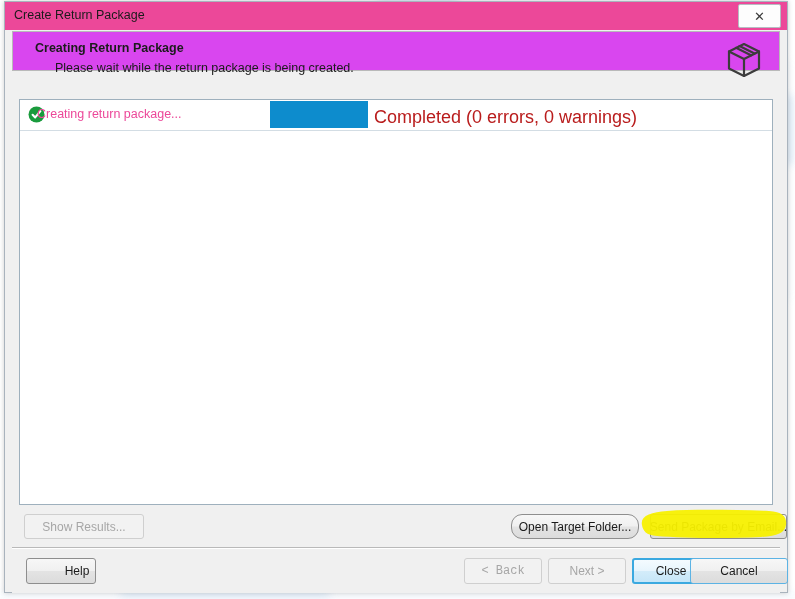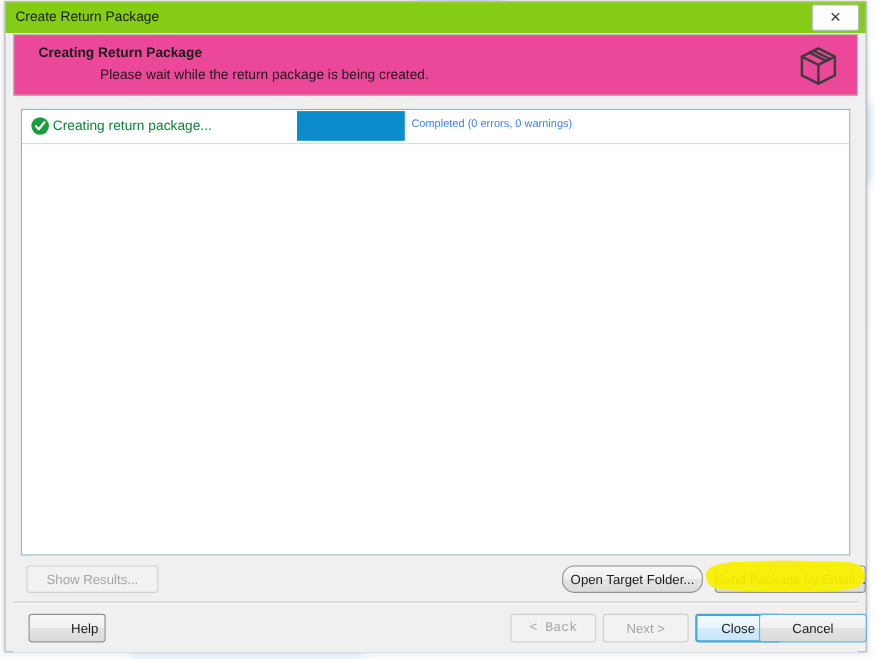--- a/index.html
+++ b/index.html
@@ -53,21 +53,21 @@
     border: 1px solid #a9b3bd;
     box-sizing: border-box;
     box-shadow: 0 0 5px rgba(0,0,0,0.20);
   }
 
   
   #titlebar {
     position: absolute;
     left: 0; top: 0;
     width: 782px; height: 28px;
-    background: #84cc16;
+    background: #ec4899;
     box-sizing: border-box;
   }
   #title-text {
     position: absolute;
     left: 9px; top: 6px;
     font-size: 12.5px;
     color: #1b1b1b;
     white-space: nowrap;
   }
   #close-button {
@@ -86,39 +86,38 @@
     font-size: 13px;
     color: #3a3a3a;
     font-family: "DejaVu Sans", sans-serif;
     line-height: 1;
   }
 
   
   #header-panel {
     position: absolute;
     left: 7px; top: 29px;
-    width: 768px; height: 56px;
-    background: #ec4899;
+    width: 768px; height: 40px;
+    background: #d946ef;
     border: 1px solid #b9b9b9;
     box-sizing: border-box;
     padding-left: 40px;
   }
   #header-title {
     position: absolute;
     left: 22px; top: 9px;
     font-size: 12.5px;
     font-weight: bold;
     color: #1b1b1b;
   }
   #header-subtitle {
     position: absolute;
     left: 42px; top: 29px;
     font-size: 12.5px;
     color: #1b1b1b;
-    margin-left: 36px;
   }
   #package-icon {
     position: absolute;
     right: 14px; top: 7px;
     width: 42px; height: 42px;
   }
 
   
   #results-box {
     position: absolute;
@@ -136,42 +135,42 @@
     display: flex;
     align-items: center;
   }
   .row-status-icon {
     position: absolute;
     left: 8px; top: 6px;
     width: 17px; height: 17px;
   }
   .row-label {
     position: absolute;
-    left: 28px; top: 7px;
+    left: 17px; top: 7px;
     font-size: 12.5px;
-    color: #15803d;
+    color: #ec4899;
     white-space: nowrap;
   }
   .row-progress-track {
     position: absolute;
     left: 236px; top: 0px;
     width: 112px; height: 29px;
     background: #ffffff;
   }
   .row-progress-fill {
     position: absolute;
     left: 14px; top: 1px;
     height: 27px;
     background: #0d8ccd;
   }
   .row-detail {
     position: absolute;
     left: 354px; top: 7px;
-    font-size: 10px;
-    color: #3b82f6;
+    font-size: 18px;
+    color: #b91c1c;
     white-space: nowrap;
   }
 
   
   #mid-action-bar {
     position: absolute;
     left: 7px; top: 508px;
     width: 768px; height: 32px;
   }
   .btn {

